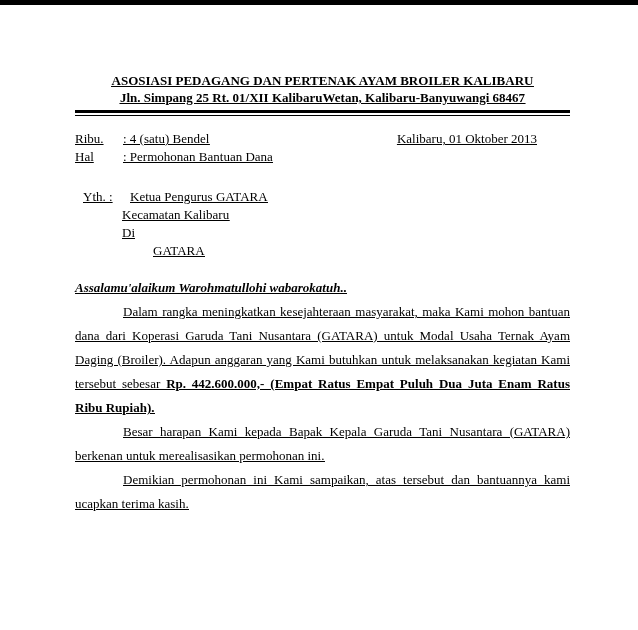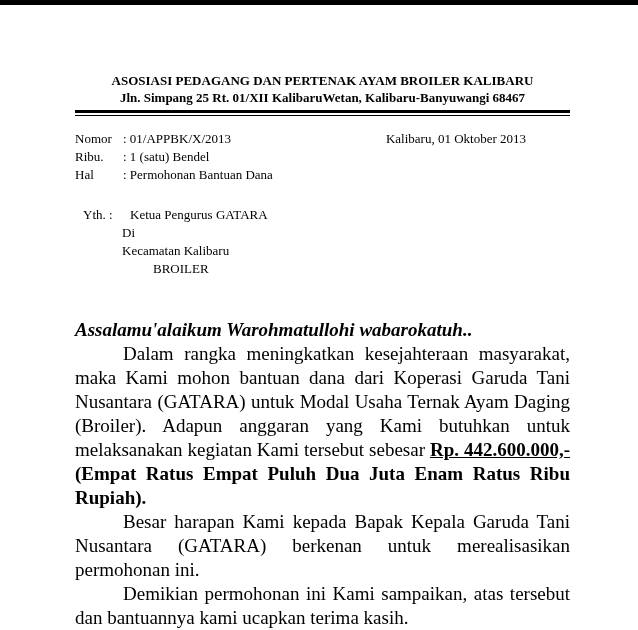--- a/index.html
+++ b/index.html
@@ -1,15 +1,15 @@
 <!DOCTYPE html>
 <html><head>
 <meta charset="utf-8">
 <style>
-  * { margin: 0; padding: 0; box-sizing: border-box; }
+  * { margin: 0; padding: 0; box-sizing: border-box; text-decoration: underline; }
   html, body { background: #ffffff; }
   body {
     font-family: "Liberation Serif", serif;
     color: #000000;
     -webkit-font-smoothing: antialiased;
   }
   .page {
     position: relative;
     width: 638px;
     height: 630px;
@@ -46,39 +46,39 @@
     font-size: 13px;
     line-height: 18px;
   }
   .meta-label {
     display: inline-block;
     width: 48px;
   }
   .meta-date {
     position: absolute;
     top: 0;
-    right: 44px;
+    right: 33px;
   }
   
   .addressee {
     margin-top: 22px;
     font-size: 13px;
     line-height: 18px;
   }
   .yth-label {
     display: inline-block;
     width: 47px;
     margin-left: 8px;
   }
   .indent1 { margin-left: 47px; }
   .indent2 { margin-left: 78px; }
   
   .letter-body {
-    margin-top: 40px;
-    font-size: 19px;
+    margin-top: 16px;
+    font-size: 13px;
     line-height: 24px;
   }
   .salutation, .closing {
     font-weight: bold;
     font-style: italic;
     text-align: left;
   }
   .para {
     text-align: justify;
     text-indent: 48px;
@@ -98,38 +98,35 @@
   <div class="content">
 
     <header class="letterhead">
       <div>ASOSIASI PEDAGANG DAN PERTENAK AYAM BROILER KALIBARU</div>
       <div>Jln. Simpang 25 Rt. 01/XII KalibaruWetan, Kalibaru-Banyuwangi 68467</div>
     </header>
     <div class="rule"></div>
 
     <section class="meta">
       <div class="meta-row">
-        <span class="meta-label">Nomor</span><span>: 01/APPBK/X/2013</span>
-      </div>
-      <div class="meta-row">
-        <span class="meta-label">Ribu.</span><span>: 1 (satu) Bendel</span>
+        <span class="meta-label">Ribu.</span><span>: 4 (satu) Bendel</span>
       </div>
       <div class="meta-row">
         <span class="meta-label">Hal</span><span>: Permohonan Bantuan Dana</span>
       </div>
       <div class="meta-date">Kalibaru, 01 Oktober 2013</div>
     </section>
 
     <section class="addressee">
       <div>
         <span class="yth-label">Yth. :</span><span>Ketua Pengurus GATARA</span>
       </div>
+      <div class="indent1">Kecamatan Kalibaru</div>
       <div class="indent1">Di</div>
-      <div class="indent1">Kecamatan Kalibaru</div>
-      <div class="indent2">BROILER</div>
+      <div class="indent2">GATARA</div>
     </section>
 
     <section class="letter-body">
       <p class="salutation">Assalamu'alaikum Warohmatullohi wabarokatuh..</p>
       <p class="para"><span>Dalam rangka meningkatkan kesejahteraan masyarakat, maka Kami mohon bantuan dana dari Koperasi Garuda Tani Nusantara (GATARA) untuk Modal Usaha Ternak Ayam Daging (Broiler). Adapun anggaran yang Kami butuhkan untuk melaksanakan kegiatan Kami tersebut sebesar </span><span class="amount-underline">Rp. 442.600.000,-</span><span class="bold"> (Empat Ratus Empat Puluh Dua Juta Enam Ratus Ribu Rupiah).</span></p>
       <p class="para">Besar harapan Kami kepada Bapak Kepala Garuda Tani Nusantara (GATARA) berkenan untuk merealisasikan permohonan ini.</p>
       <p class="para">Demikian permohonan ini Kami sampaikan, atas tersebut dan bantuannya kami ucapkan terima kasih.</p>
     </section>
 
   </div>

